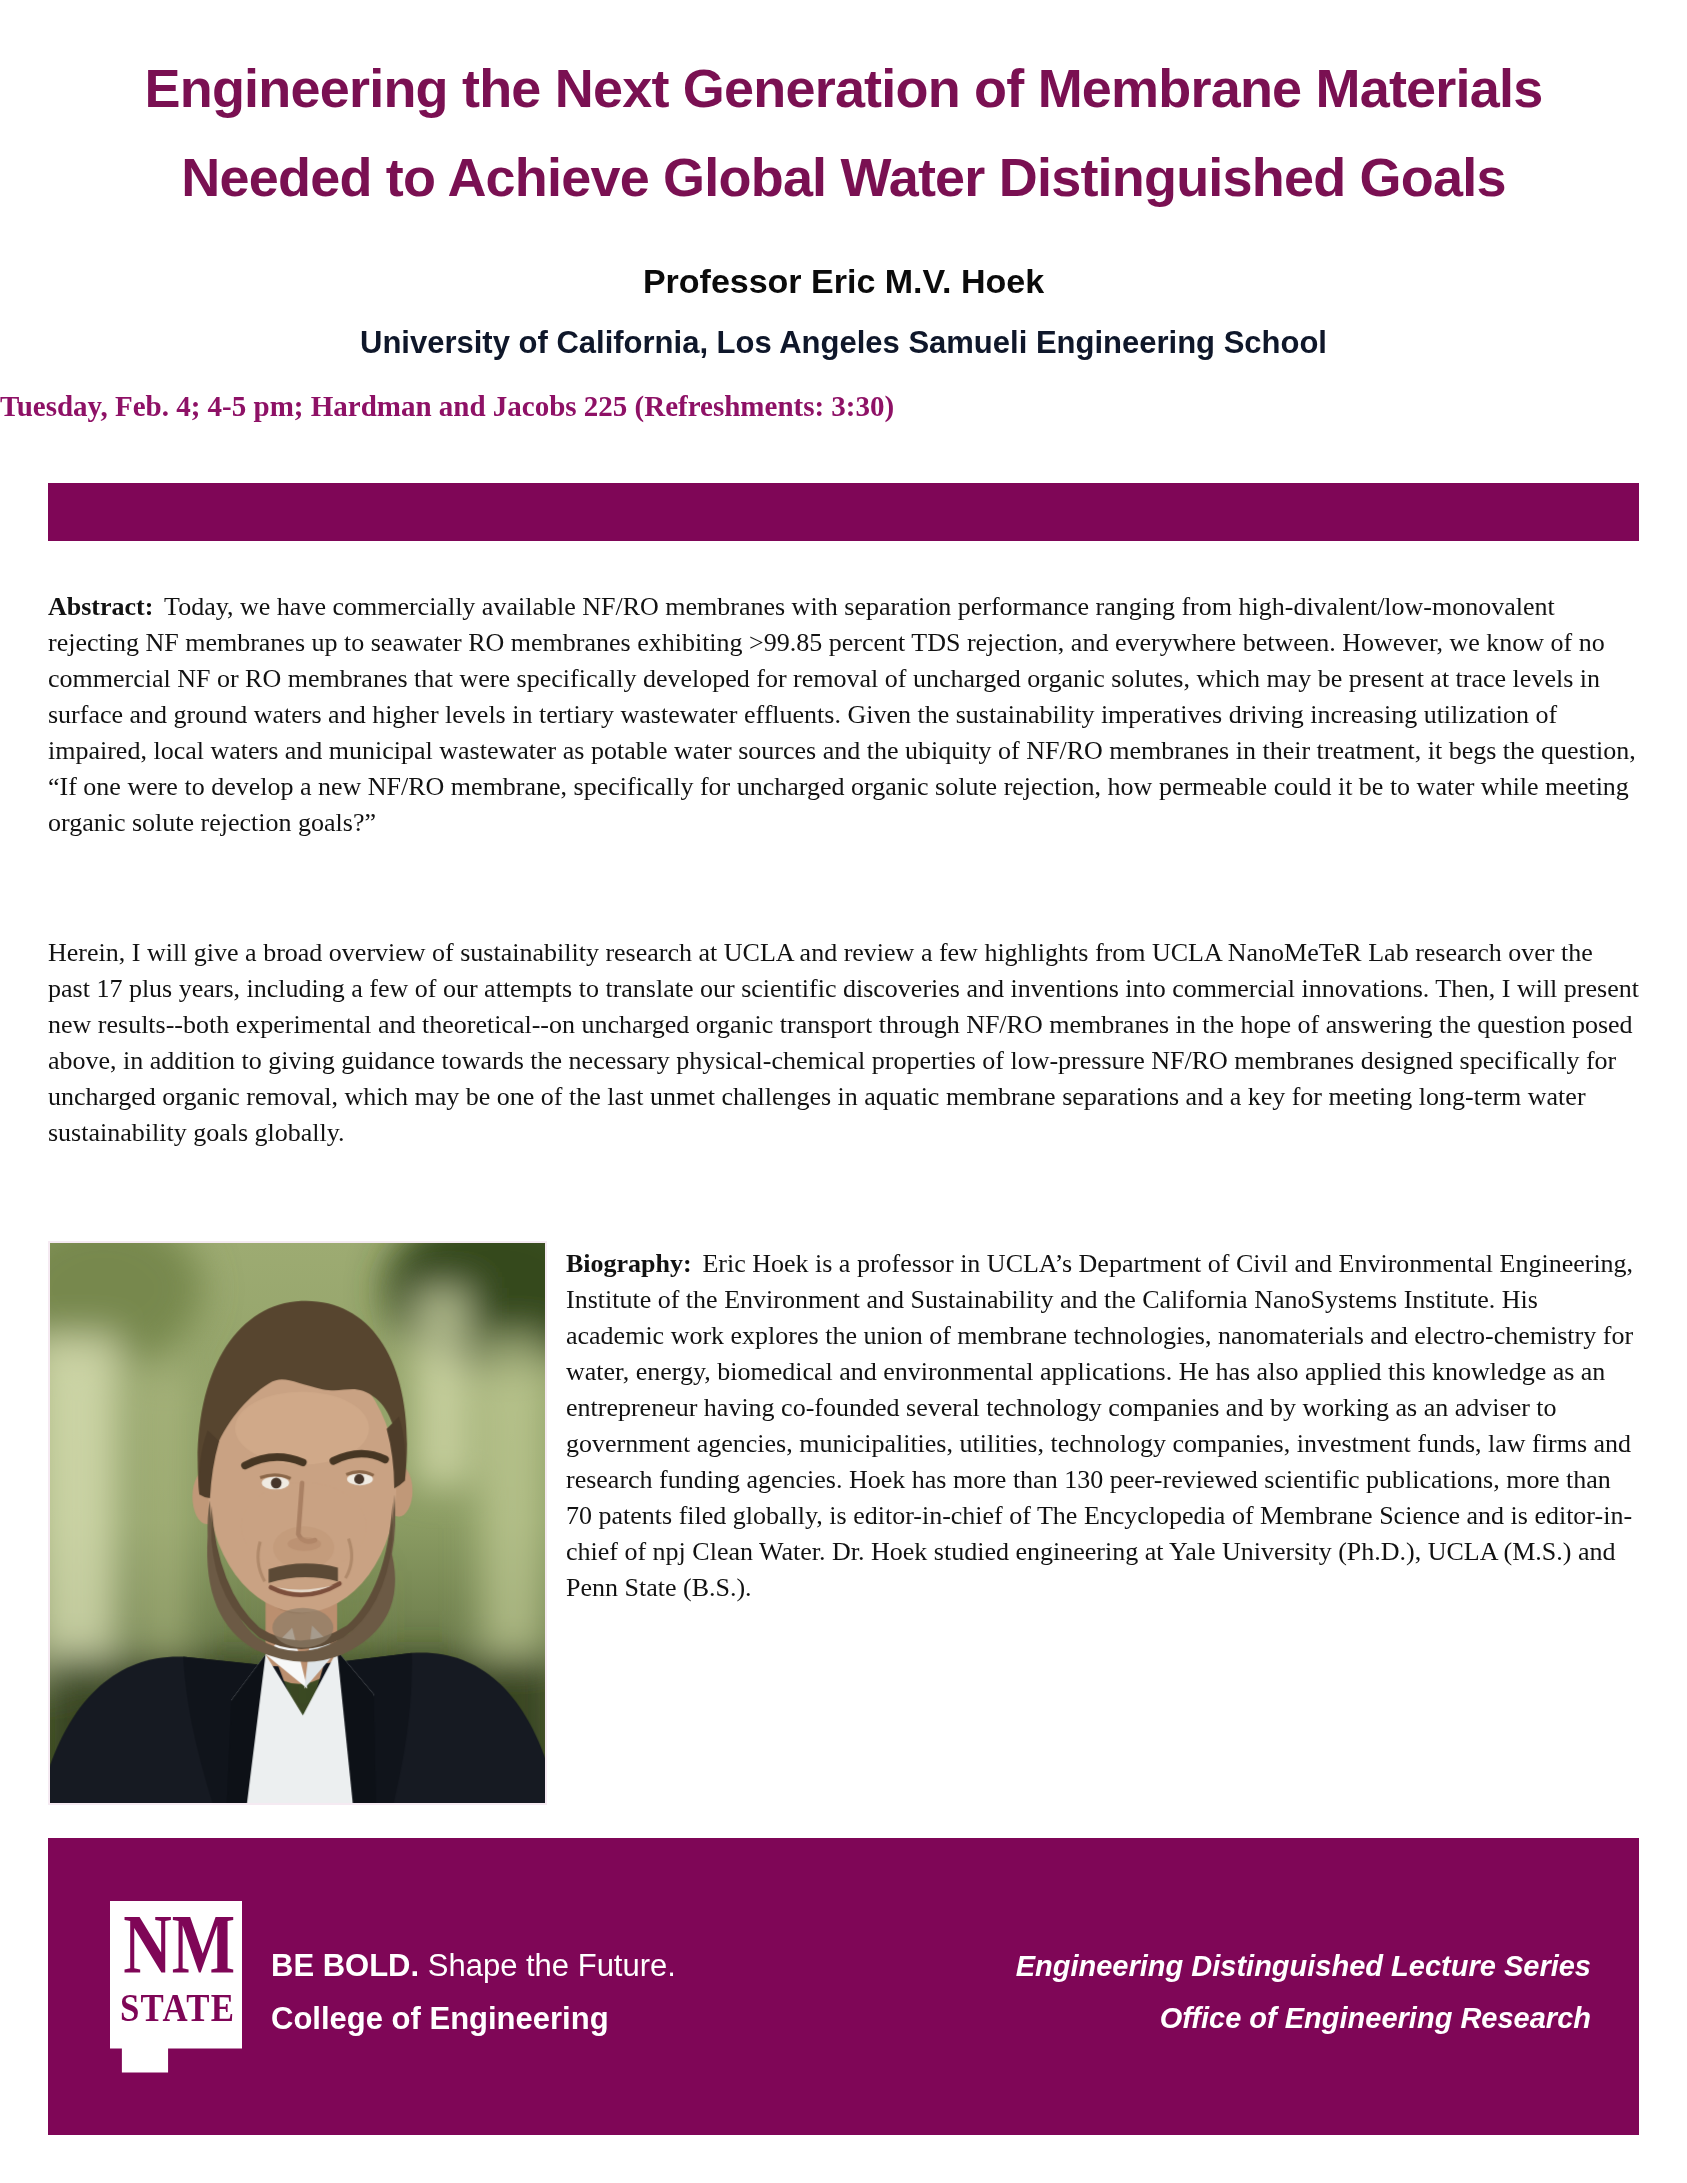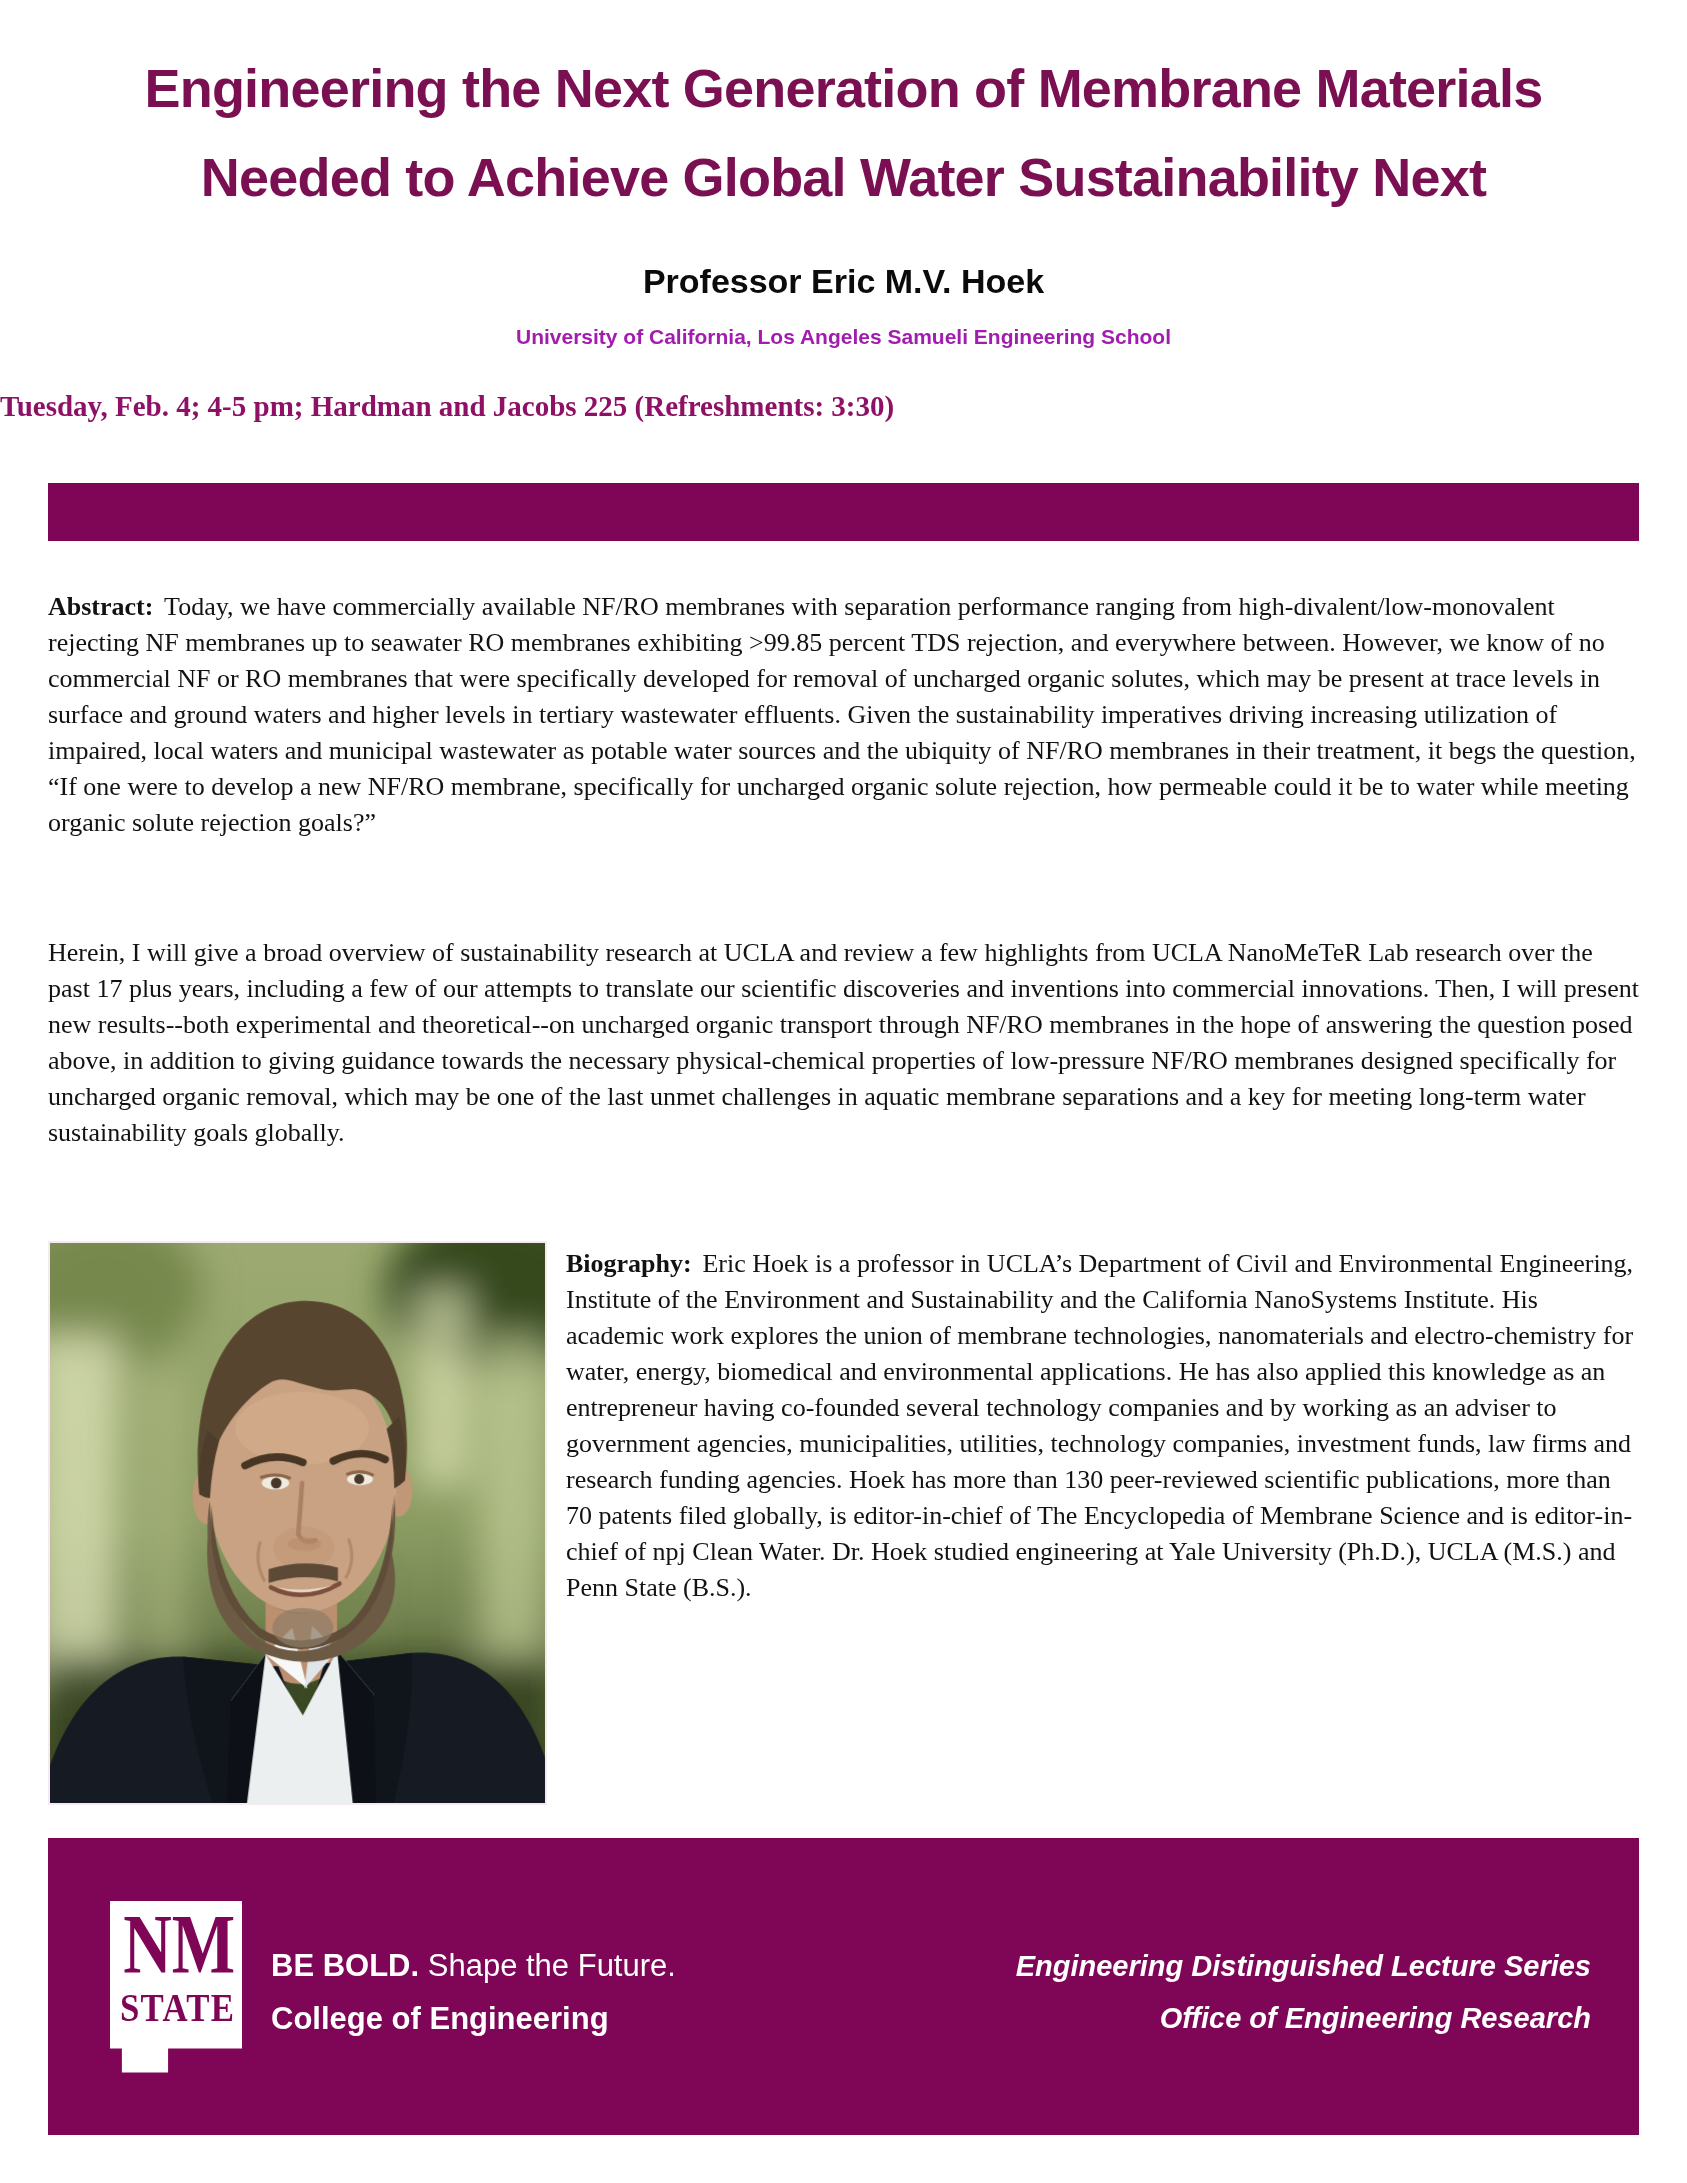--- a/index.html
+++ b/index.html
@@ -25,21 +25,21 @@
   .speaker{
     position:absolute;left:0;right:0;top:262px;
     text-align:center;
     font-family:Liberation Sans, sans-serif;
     font-weight:bold;font-size:34px;color:#0b0b0b;
   }
   .affiliation{
     position:absolute;left:0;right:0;top:325px;
     text-align:center;
     font-family:"Liberation Sans", sans-serif;
-    font-weight:bold;font-size:21px;color:#a21caf;
+    font-weight:bold;font-size:31px;color:#0f172a;
   }
   .datetime{
     position:absolute;left:0;right:0;top:390px;
     text-align:left;
     font-family:Liberation Serif, serif;
     font-weight:bold;font-size:29px;color:#8e1166;
   }
   .divider-bar{
     position:absolute;left:48px;top:483px;
     width:1591px;height:58px;
@@ -113,21 +113,21 @@
     font-size:29px;font-weight:bold;font-style:italic;
   }
   .footer-right .row1{margin-bottom:18.4px;}
 </style>
 </head>
 <body>
 
 <div class="page">
 
   <div class="title-line l1">Engineering the Next Generation of Membrane Materials</div>
-  <div class="title-line l2">Needed to Achieve Global Water Sustainability Next</div>
+  <div class="title-line l2">Needed to Achieve Global Water Distinguished Goals</div>
   <div class="speaker">Professor Eric M.V. Hoek</div>
   <div class="affiliation">University of California, Los Angeles Samueli Engineering School</div>
   <div class="datetime">Tuesday, Feb. 4; 4-5 pm; Hardman and Jacobs 225 (Refreshments: 3:30)</div>
 
   <div class="divider-bar"></div>
 
   <div class="para abstract">
     <span class="para-label">Abstract:</span><span>Today, we have commercially available NF/RO membranes with separation performance ranging from high-divalent/low-monovalent rejecting NF membranes up to seawater RO membranes exhibiting &gt;99.85 percent TDS rejection, and everywhere between. However, we know of no commercial NF or RO membranes that were specifically developed for removal of uncharged organic solutes, which may be present at trace levels in surface and ground waters and higher levels in tertiary wastewater effluents. Given the sustainability imperatives driving increasing utilization of impaired, local waters and municipal wastewater as potable water sources and the ubiquity of NF/RO membranes in their treatment, it begs the question, “If one were to develop a new NF/RO membrane, specifically for uncharged organic solute rejection, how permeable could it be to water while meeting organic solute rejection goals?”</span>
   </div>
 

